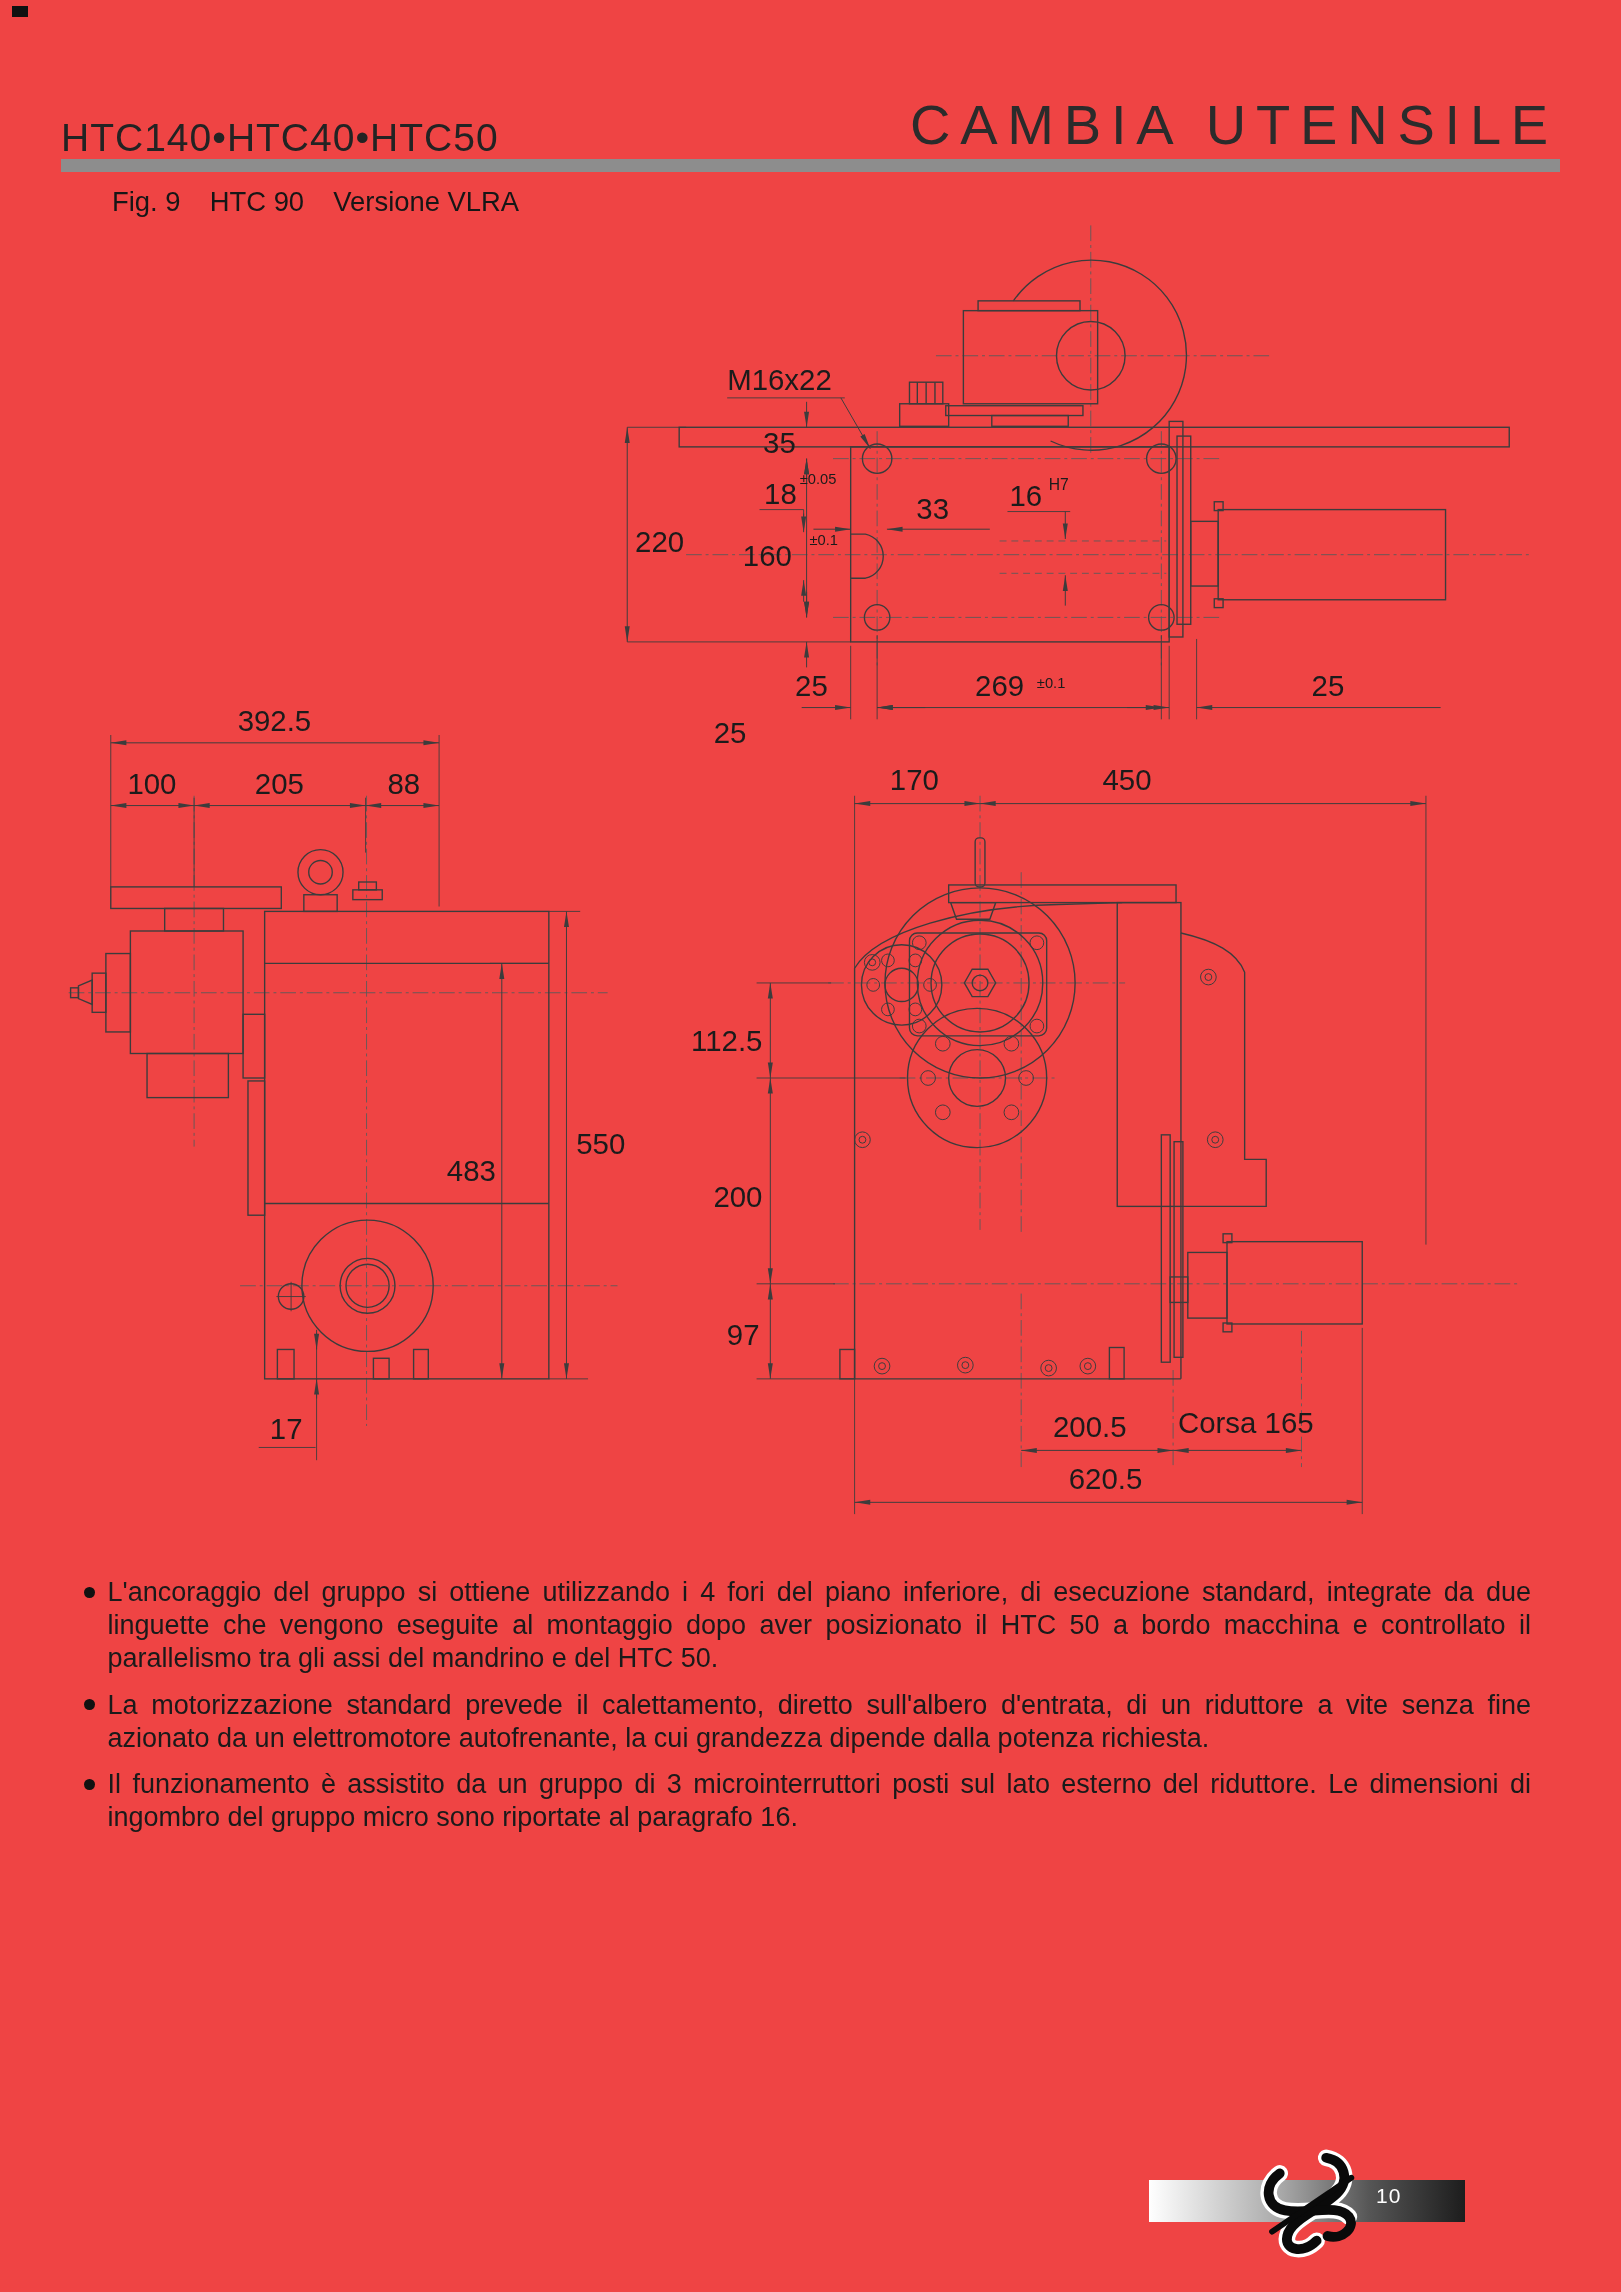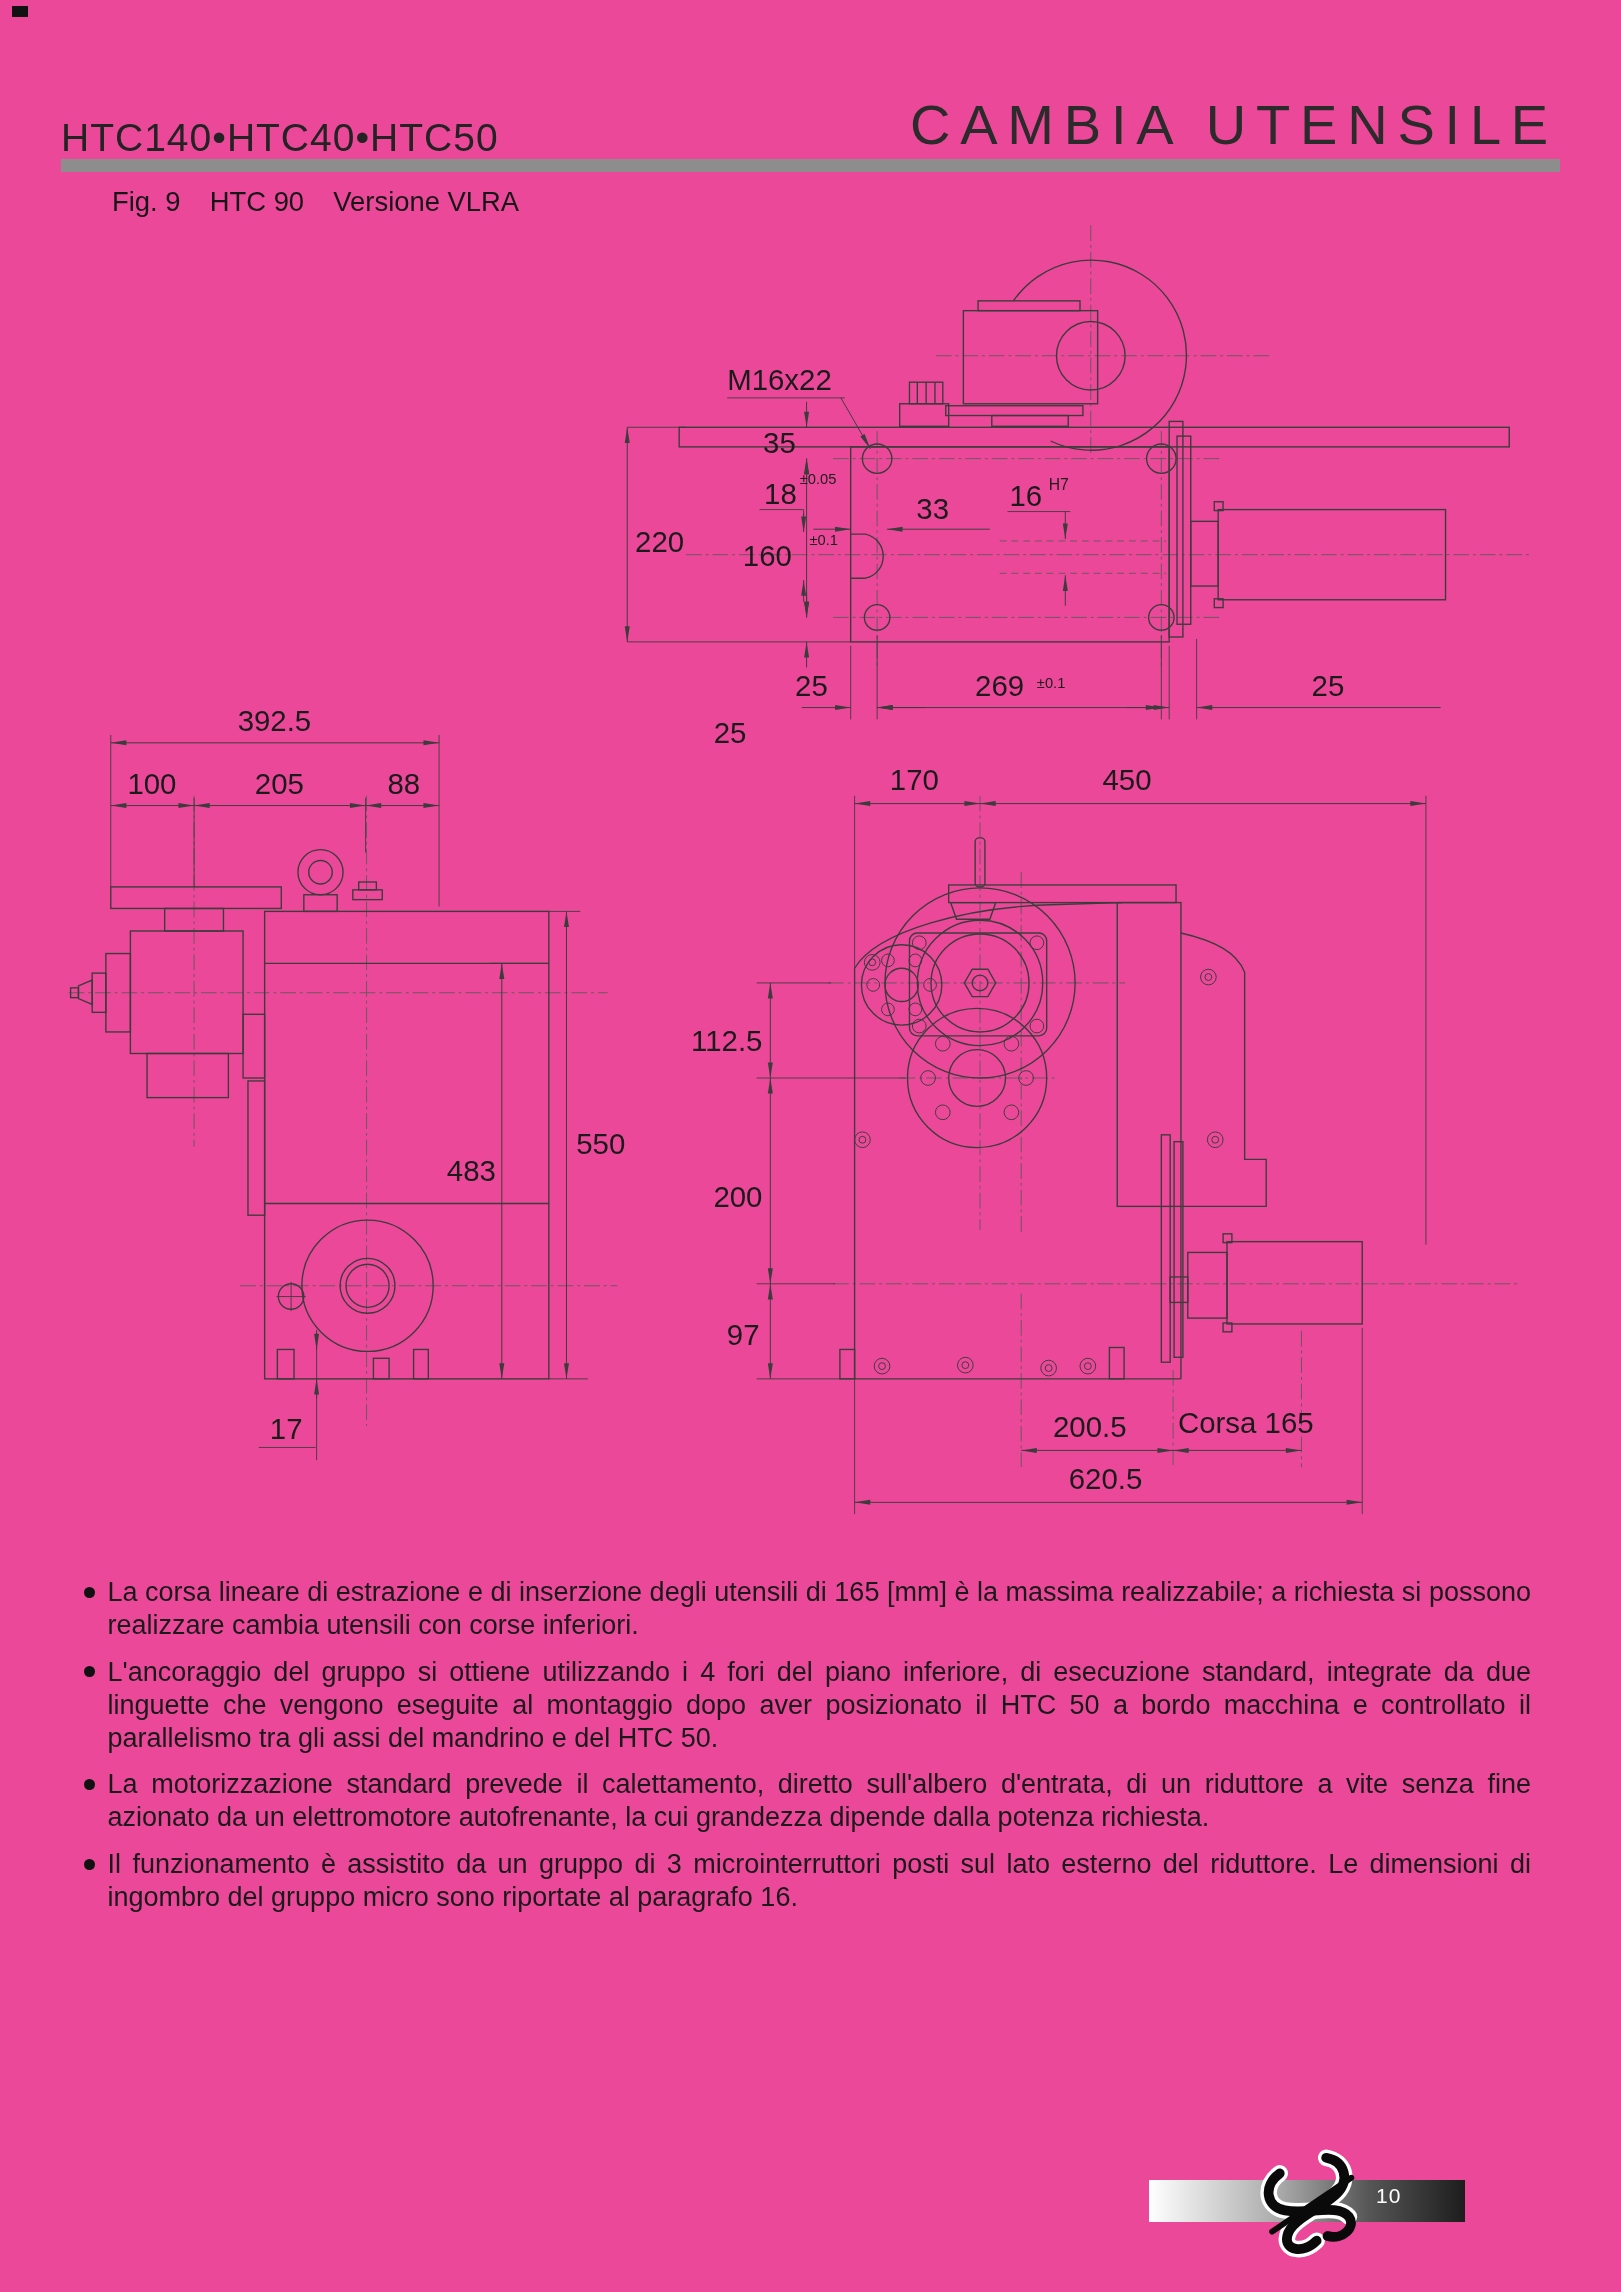--- a/index.html
+++ b/index.html
@@ -1,18 +1,18 @@
 <!DOCTYPE html>
 <html><head>
 <meta charset="utf-8">
 <style>
   html,body { margin:0; padding:0; background:#e8e8e8; }
   .page {
     position:relative; width:1621px; height:2293px; margin:0 auto;
-    background:#ec4899; overflow:hidden;
+    background:#ef4444; overflow:hidden;
     font-family:"Liberation Sans", sans-serif; color:#1b1b1b;
   }
   
   .corner-mark { position:absolute; left:11.8px; top:5.9px; width:16.7px; height:10.8px; background:#111; }
   .models {
     position:absolute; left:61px; top:116px; font-size:39px; letter-spacing:1px;
     color:#232323; white-space:nowrap;
   }
   .doc-title {
     position:absolute; right:63px; top:92px; font-size:56px; letter-spacing:9.8px;
@@ -322,21 +322,20 @@
       <line class="dim" x1="1042" y1="1480" x2="1197" y2="1480" marker-start="url(#ah)" marker-end="url(#ah)"></line>
       <text class="dtx mid" x="1112" y="1466">200.5</text>
       <line class="dim" x1="1197" y1="1480" x2="1328" y2="1480" marker-start="url(#ah)" marker-end="url(#ah)"></line>
       <text class="dtx" x="1202" y="1462">Corsa 165</text>
       <line class="dim" x1="872" y1="1533" x2="1390" y2="1533" marker-start="url(#ah)" marker-end="url(#ah)"></line>
       <text class="dtx mid" x="1128" y="1519">620.5</text>
     </g>
   </svg>
 
   <ul class="bullets">
-    <li><span>La corsa lineare di estrazione e di inserzione degli utensili di 165 [mm] è la massima realizzabile; a richiesta si possono realizzare cambia utensili con corse inferiori.</span></li>
     <li><span>L'ancoraggio del gruppo si ottiene utilizzando i 4 fori del piano inferiore, di esecuzione standard, integrate da due linguette che vengono eseguite al montaggio dopo aver posizionato il HTC 50 a bordo macchina e controllato il parallelismo tra gli assi del mandrino e del HTC 50.</span></li>
     <li><span>La motorizzazione standard prevede il calettamento, diretto sull'albero d'entrata, di un riduttore a vite senza fine azionato da un elettromotore autofrenante, la cui grandezza dipende dalla potenza richiesta.</span></li>
     <li><span>Il funzionamento è assistito da un gruppo di 3 microinterruttori posti sul lato esterno del riduttore. Le dimensioni di ingombro del gruppo micro sono riportate al paragrafo 16.</span></li>
   </ul>
 
   <div class="footer-bar"></div>
   <svg class="logo" width="127" height="118" viewBox="0 0 130 120">
     <g transform="rotate(-14 65 60)">
       <path class="logoW" d="M92,18 C110,26 110,46 94,56 C74,68 42,70 34,86 C27,100 46,108 62,98"></path>
       <path class="logoW" d="M42,22 C22,30 20,52 38,60 C60,70 92,66 100,82"></path>

